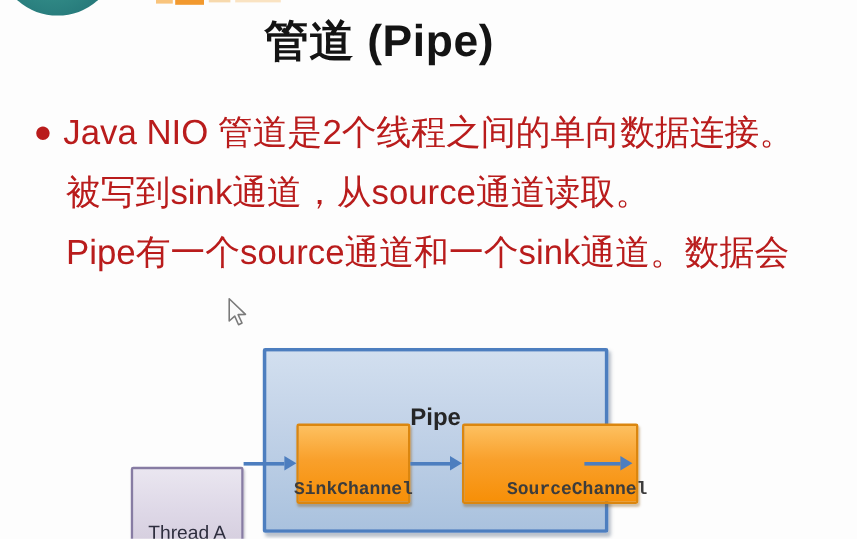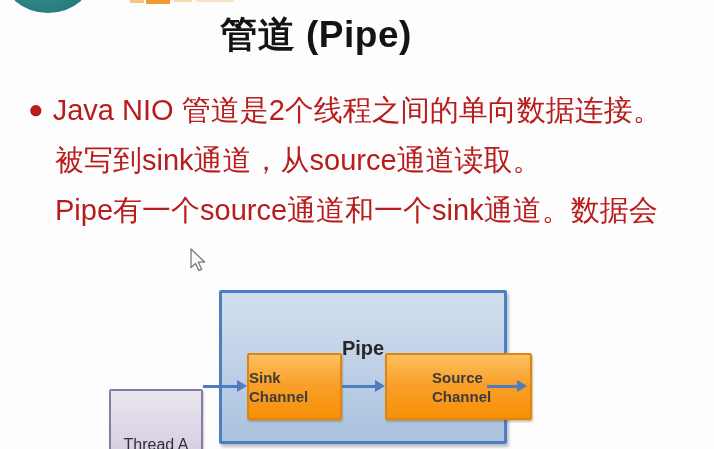--- a/index.html
+++ b/index.html
@@ -57,22 +57,22 @@
   }
   .pipelabel{
     position:absolute;left:0;top:12px;width:100%;text-align:center;
     font-size:20px;font-weight:bold;color:#262626;margin-top:32px;
   }
   .channel{
     position:absolute;top:60px;height:63px;
     background:linear-gradient(180deg,#fdc060 0%,#f9a02b 45%,#f78f07 100%);
     border:2px solid #db860f;border-radius:2px;
     box-shadow:1px 2px 2px rgba(130,80,10,.35);
-    display:flex;flex-direction:column;align-items:flex-start;justify-content:center;
-    font-size:15px;font-weight:bold;color:#3c3c3c;line-height:19px;
+    display:flex;flex-direction:row;align-items:flex-end;justify-content:center;
+    font-size:15px;font-weight:bold;color:#3c3c3c;line-height:19px;font-family:Liberation Mono, monospace;
   }
   .channel.sink{left:25px;width:91px;}
   .channel.source{left:163px;width:98px;padding-left:45px;}
   .arrow{position:absolute;height:3px;background:#4d7ebf;top:385px;}
   .arrow::after{
     content:'';position:absolute;right:-10px;top:-5px;width:0;height:0;
     border-left:10px solid #4d7ebf;border-top:6.5px solid transparent;border-bottom:6.5px solid transparent;
   }
   .arrow.a1{left:203px;width:34px;}
   .arrow.a2{left:342px;width:33px;}

